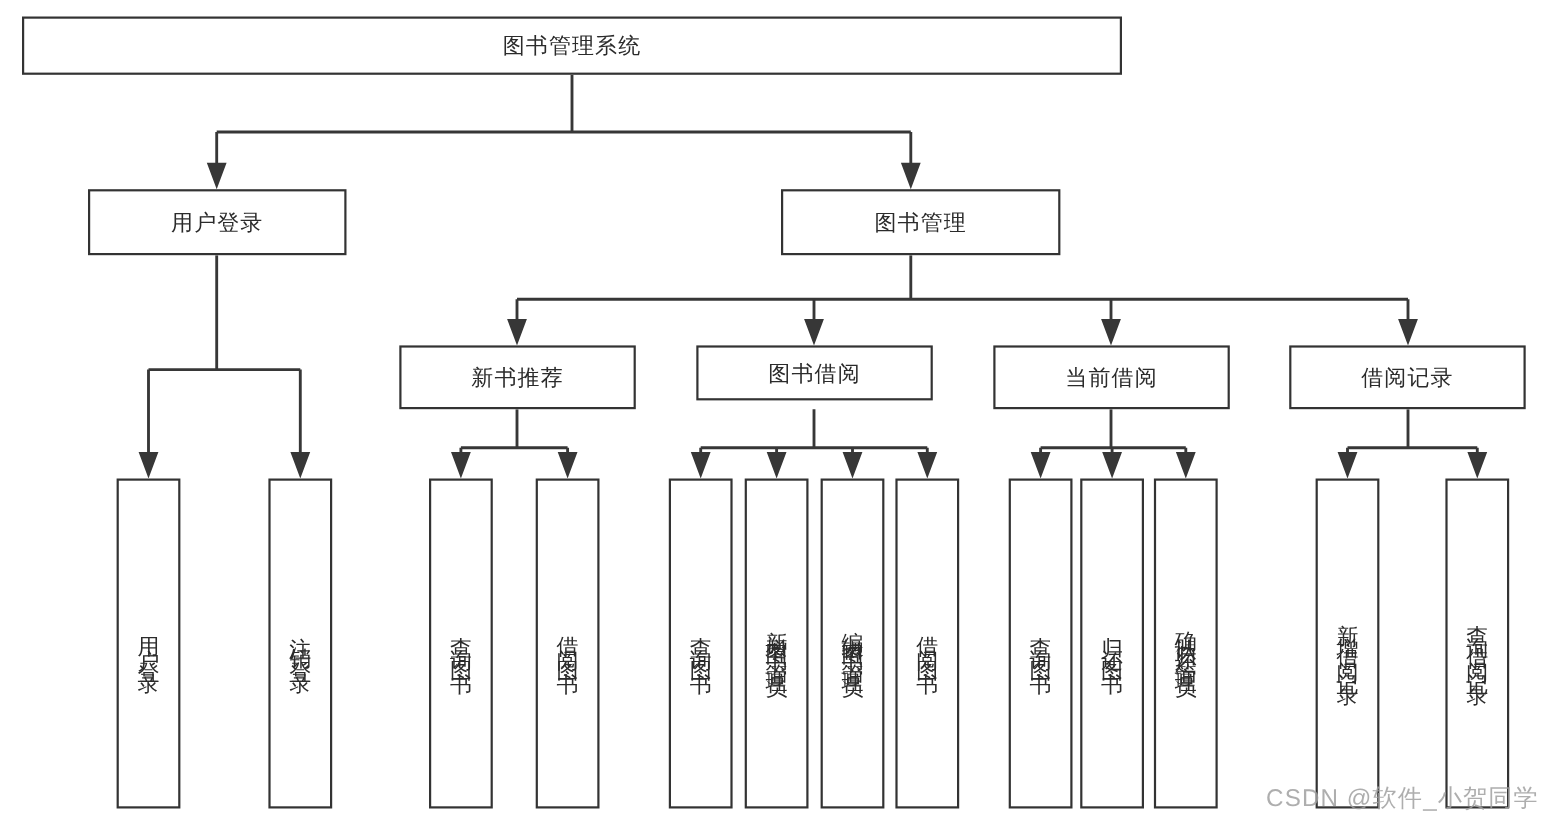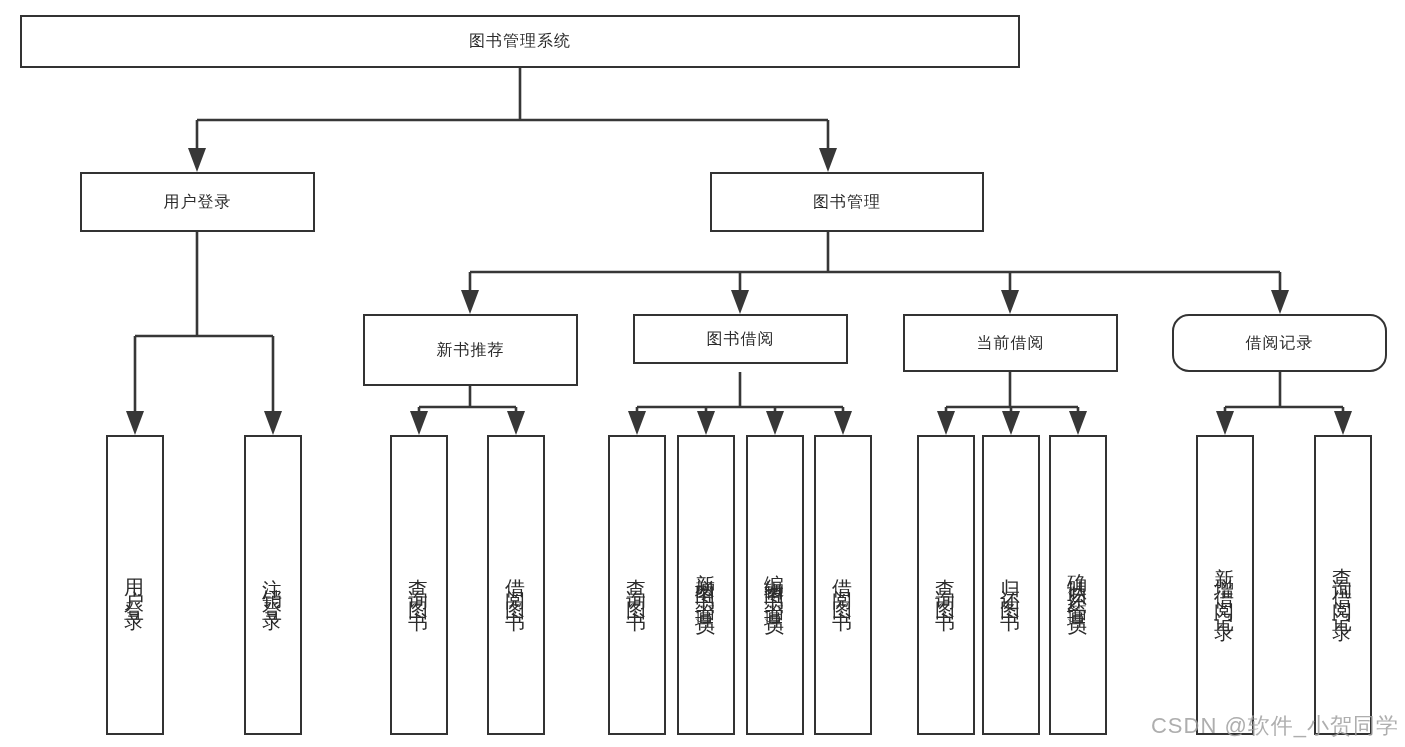--- a/index.html
+++ b/index.html
@@ -5,21 +5,21 @@
   html,body{margin:0;padding:0;background:#fff;}
   .canvas{
     position:relative;width:1405px;height:747px;background:#ffffff;
     font-family:"Liberation Sans","DejaVu Sans",sans-serif;
     color:#2b2b2b;overflow:hidden;
   }
   .wires{position:absolute;left:0;top:0;width:1405px;height:747px;}
   .node{
     position:absolute;box-sizing:border-box;border:2.5px solid #333333;
     background:#ffffff;display:flex;align-items:center;justify-content:center;
-    font-size:16px;letter-spacing:1px;color:#2b2b2b;
+    font-size:20px;letter-spacing:1px;color:#2b2b2b;
   }
   .leaf{
     position:absolute;box-sizing:border-box;border:2.5px solid #333333;
     background:#ffffff;display:flex;align-items:center;justify-content:center;
     top:435px;width:58px;height:300px;
   }
   .vtext{
     writing-mode:vertical-rl;text-orientation:mixed;
     font-size:20px;letter-spacing:11px;white-space:nowrap;color:#2b2b2b;
   }
@@ -65,34 +65,34 @@
              M1216 411 H1234 L1225 435 Z M1334 411 H1352 L1343 435 Z" fill="#373737" stroke="none"></path>
   </svg>
 
   <div class="node" style="left:20px;top:15px;width:1000px;height:53px;">
     <span>图书管理系统</span>
   </div>
 
   <div class="node" style="left:80px;top:172px;width:235px;height:60px;">
     <span>用户登录</span>
   </div>
-  <div class="node" style="left:710px;top:172px;width:274px;height:60px;">
+  <div class="node" style="left:710px;top:172px;width:254px;height:60px;">
     <span>图书管理</span>
   </div>
 
-  <div class="node" style="left:363px;top:314px;width:215px;height:72px;">
+  <div class="node" style="left:363px;top:314px;width:215px;height:58px;">
     <span>新书推荐</span>
   </div>
   <div class="node" style="left:633px;top:314px;width:215px;height:50px;">
     <span>图书借阅</span>
   </div>
   <div class="node" style="left:903px;top:314px;width:215px;height:58px;">
     <span>当前借阅</span>
   </div>
-  <div class="node" style="left:1172px;top:314px;width:215px;height:58px;border-radius:17px;">
+  <div class="node" style="left:1172px;top:314px;width:215px;height:58px;">
     <span>借阅记录</span>
   </div>
 
   <div class="leaf" style="left:106px;">
     <span class="vtext">用户登录</span>
   </div>
   <div class="leaf" style="left:244px;">
     <span class="vtext">注销登录</span>
   </div>
 

